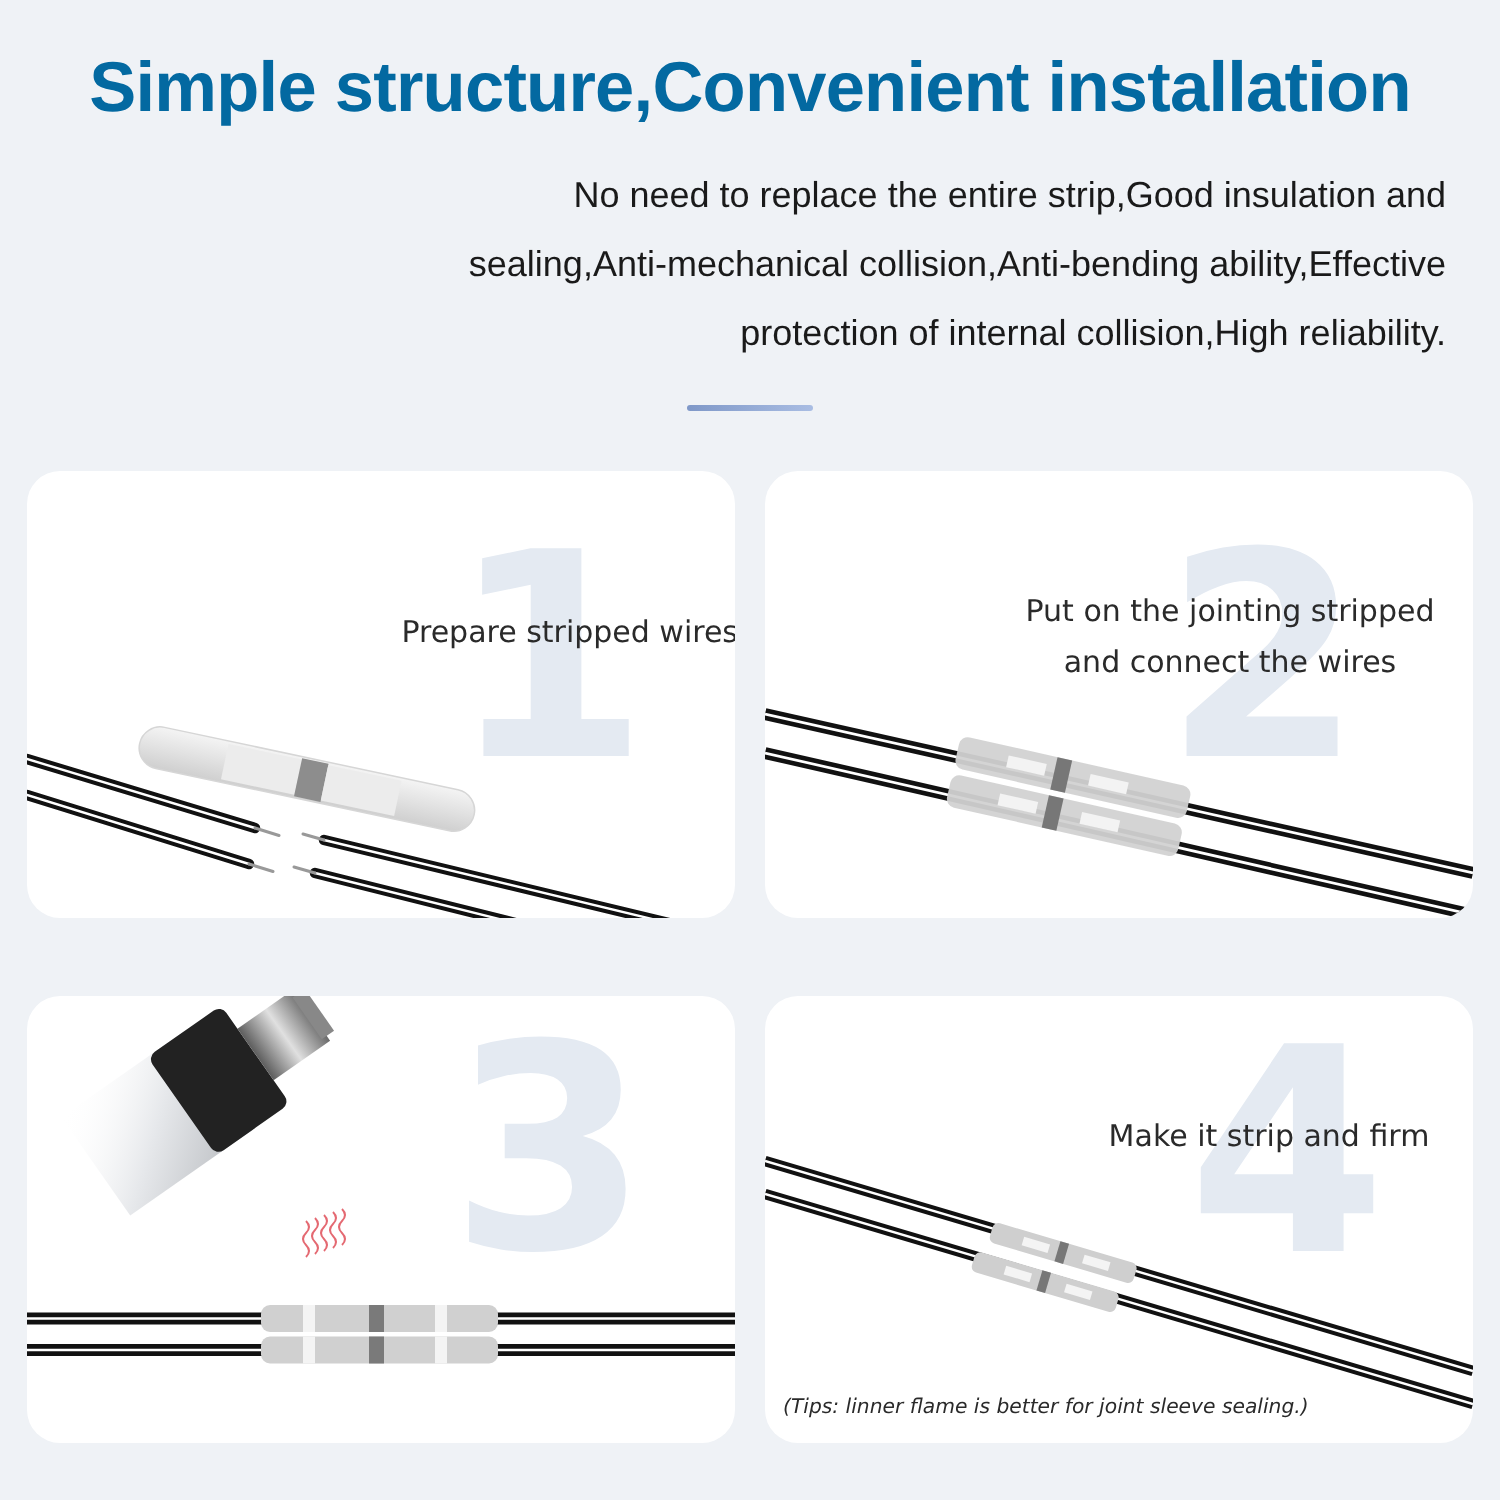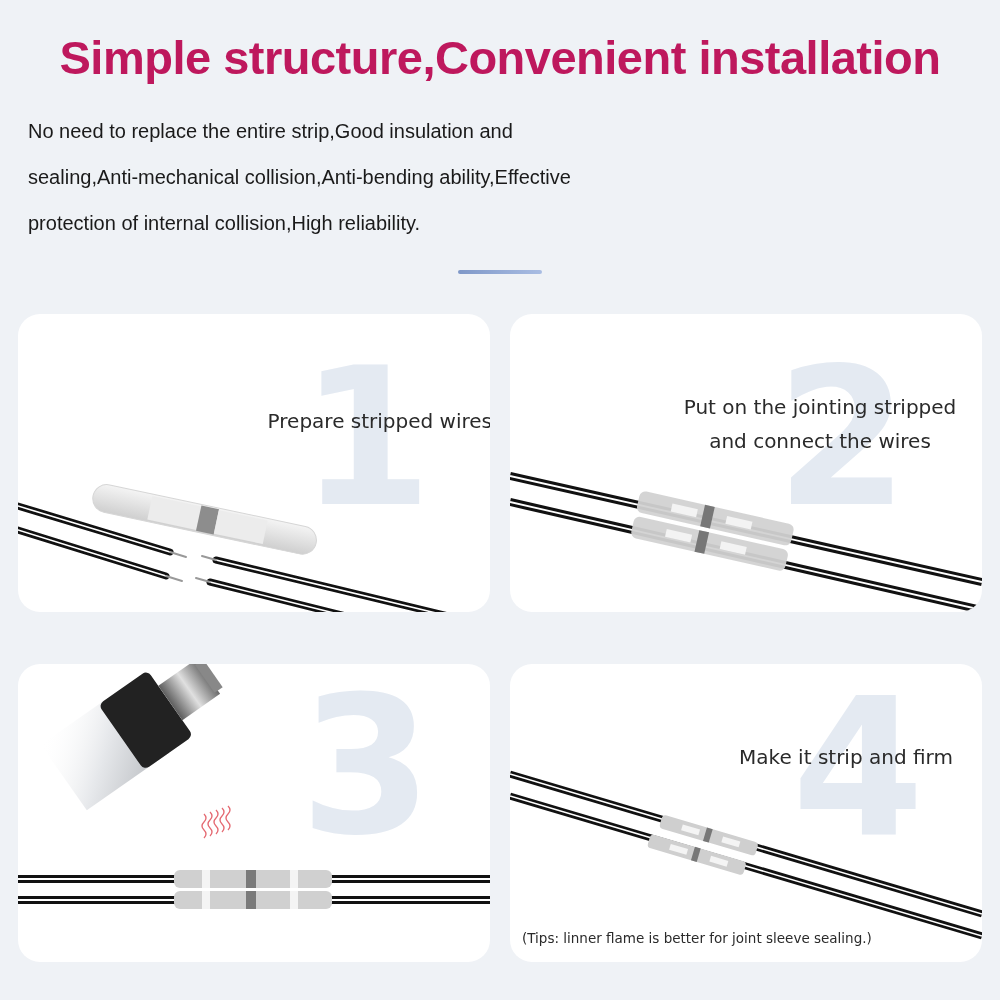--- a/index.html
+++ b/index.html
@@ -2,26 +2,26 @@
 <html><head>
 <meta charset="utf-8">
 <style>
   * { box-sizing: border-box; margin: 0; padding: 0; }
   html, body { width: 1000px; height: 1000px; background: #eff2f6; overflow: hidden; }
   body { position: relative; font-family: "DejaVu Sans", sans-serif; color: #222; }
 
   .title {
     position: absolute; left: 0; top: 30px; width: 1000px; text-align: center;
     font-family: "Liberation Sans", sans-serif; font-weight: bold;
-    font-size: 47px; letter-spacing: -0.5px; color: #be185d;
+    font-size: 47px; letter-spacing: -0.5px; color: #0369a1;
   }
   .subtitle {
-    position: absolute; left: 28px; top: 108px; width: 920px; text-align: left;
+    position: absolute; left: 44px; top: 108px; width: 920px; text-align: right;
     font-family: "Liberation Sans", sans-serif;
-    font-size: 20px; line-height: 46px; color: #1a1a1a;
+    font-size: 24px; line-height: 46px; color: #1a1a1a;
   }
   .divider {
     position: absolute; left: 458px; top: 270px; width: 84px; height: 4px; border-radius: 2px;
     background: linear-gradient(90deg, #7f98c8, #a9bde3);
   }
 
   .card {
     position: absolute; width: 472px; height: 298px; background: #fff;
     border-radius: 22px; overflow: hidden;
   }
@@ -180,14 +180,14 @@
       <rect x="64" y="-6" width="18" height="6" fill="#f4f4f4"></rect>
       <rect x="-6" y="12" width="100" height="14" rx="4" fill="#cfcfcf"></rect>
       <rect x="16" y="16" width="18" height="6" fill="#f4f4f4"></rect>
       <rect x="40" y="12" width="6" height="14" fill="#777"></rect>
       <rect x="58" y="16" width="18" height="6" fill="#f4f4f4"></rect>
     </g>
   </svg>
   <div class="caption" style="left:200px; top:76px; width:272px;">
     <div>Make it strip and firm</div>
   </div>
-  <div class="tip" style="left:12px; top:266px;">(Tips: linner flame is better for joint sleeve sealing.)</div>
+  <div class="tip" style="left:12px; top:266px;font-style:italic;">(Tips: linner flame is better for joint sleeve sealing.)</div>
 </div>
 
 </body></html>

